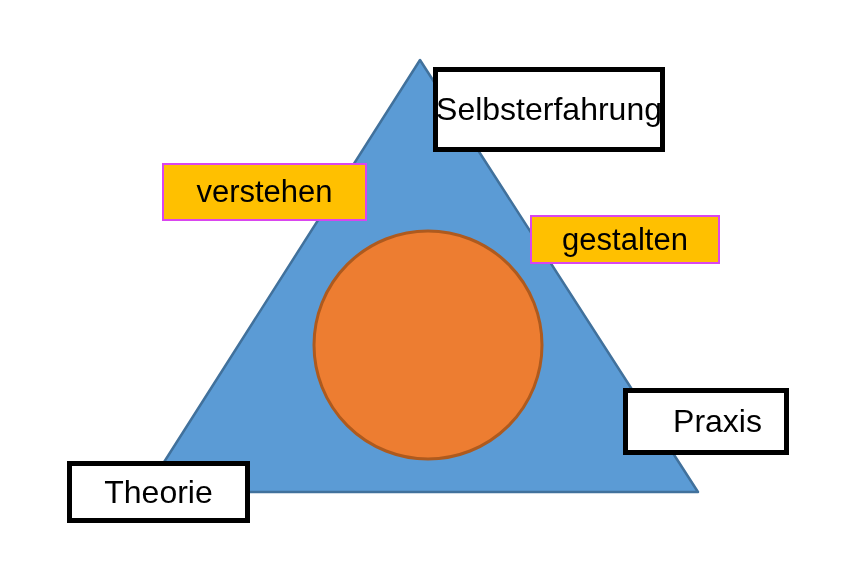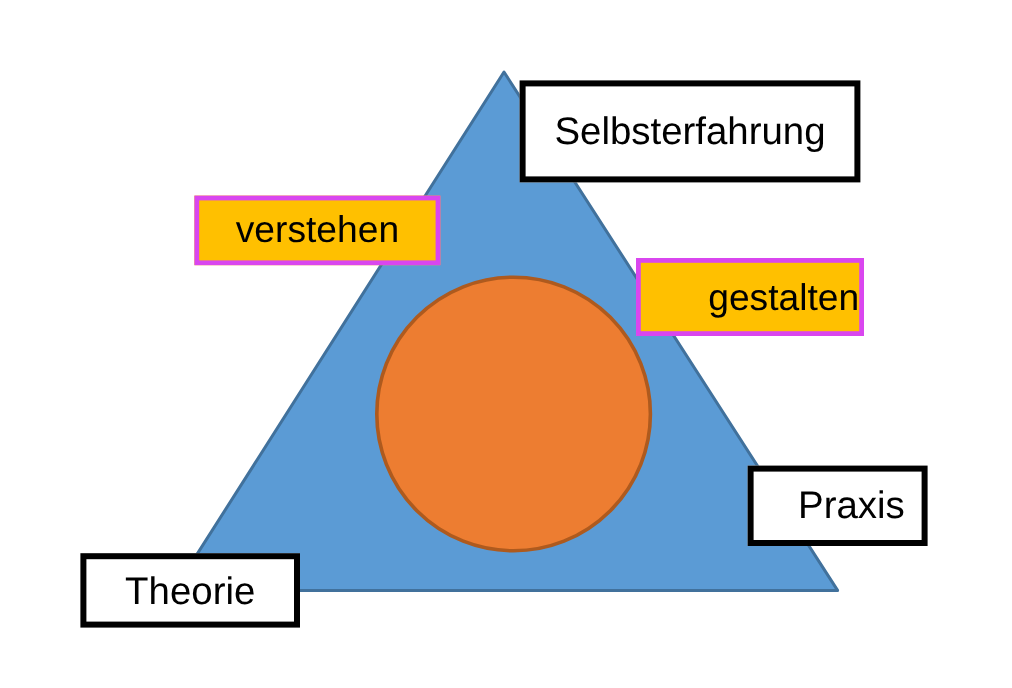--- a/index.html
+++ b/index.html
@@ -32,28 +32,28 @@
     white-space: nowrap;
     z-index: 5;
   }
   .label.white {
     background: #ffffff;
     border: 5px solid #000000;
     font-size: 32px;
   }
   .label.gold {
     background: #FFC000;
-    border: 4px solid #d946ef;
+    border: 2px solid #d946ef;
     font-size: 31px;
   }
-  #label-selbsterfahrung { left: 433px; top: 67px;  width: 284px; height: 85px; }
+  #label-selbsterfahrung { left: 433px; top: 67px;  width: 232px; height: 85px; }
   #label-verstehen       { left: 162px; top: 163px; width: 205px; height: 58px; }
-  #label-gestalten       { left: 530px; top: 215px; width: 190px; height: 65px; justify-content: flex-end; }
+  #label-gestalten       { left: 530px; top: 215px; width: 190px; height: 49px; }
   #label-theorie         { left: 67px;  top: 413px; width: 183px; height: 62px; margin-top: 48px; }
-  #label-praxis          { left: 623px; top: 388px; width: 150px; height: 67px; padding-left: 23px; }
+  #label-praxis          { left: 623px; top: 388px; width: 166px; height: 67px; padding-left: 23px; }
   #label-reflektieren    { left: 312px; top: 468px; width: 228px; height: 77px; }
 </style>
 </head>
 <body>
 
 <div id="canvas">
 
   <svg id="shapes" viewBox="0 0 843 573" xmlns="http://www.w3.org/2000/svg">
     <polygon stroke-width="2.5" stroke-linejoin="round" points="420,60 145,492 698,492" fill="#5B9BD5" stroke="#41719C"></polygon>
     <circle stroke-width="3" cx="428" cy="345" r="114" fill="#ED7D31" stroke="#AE5A1E"></circle>

